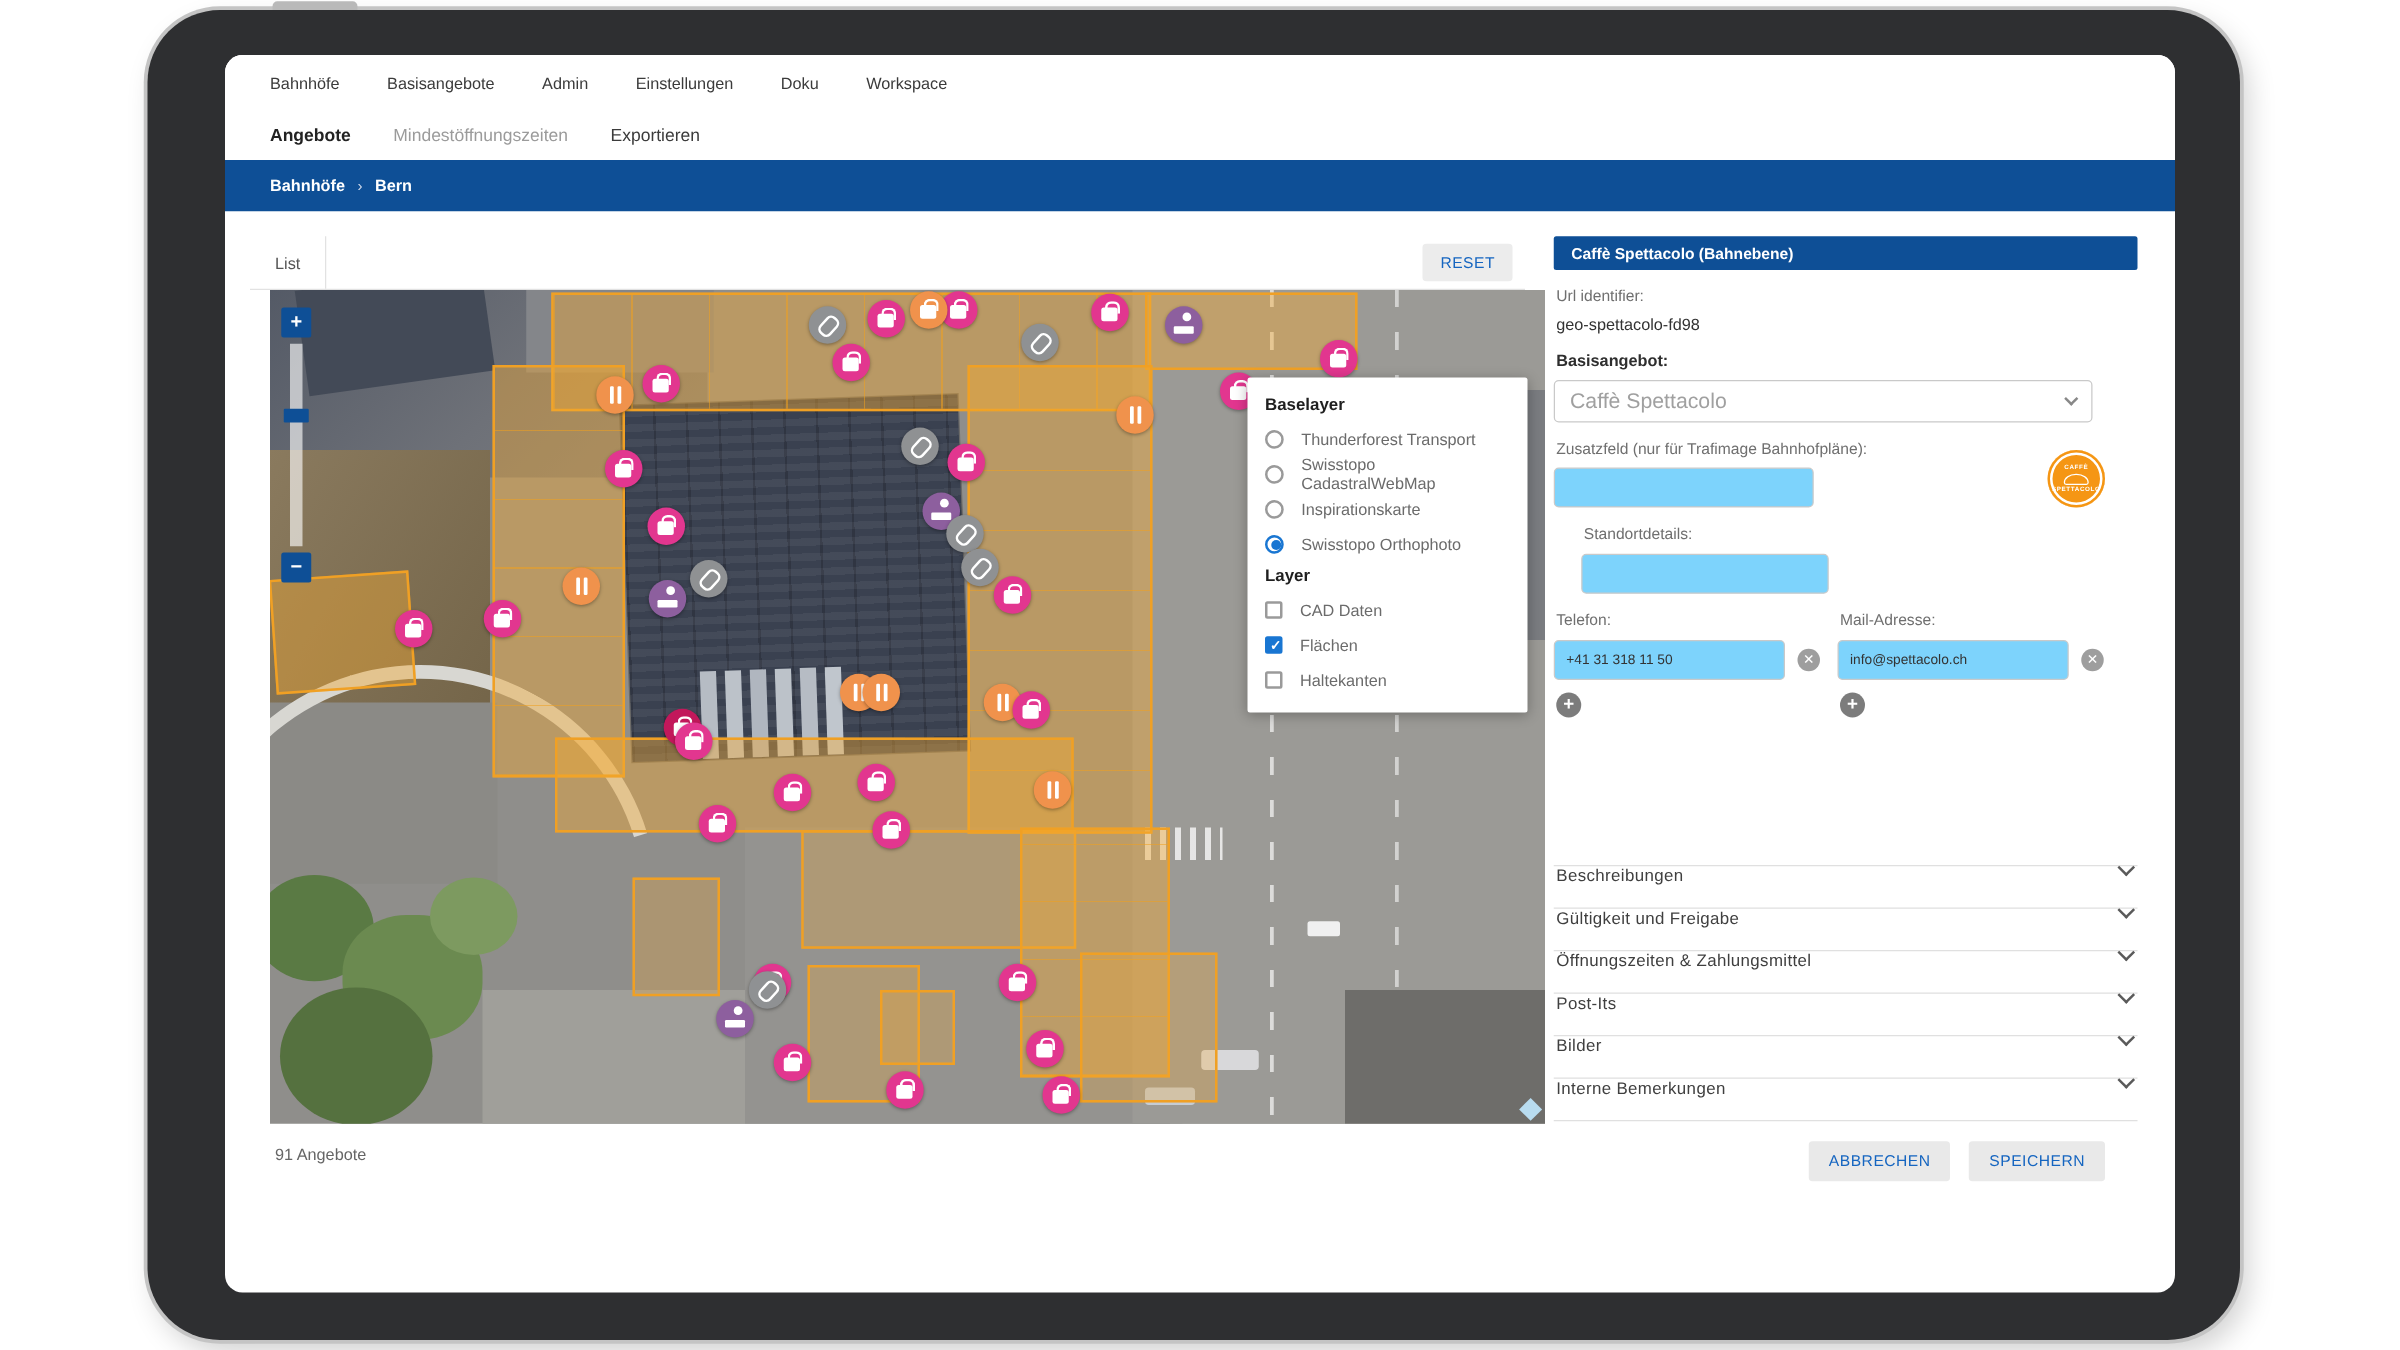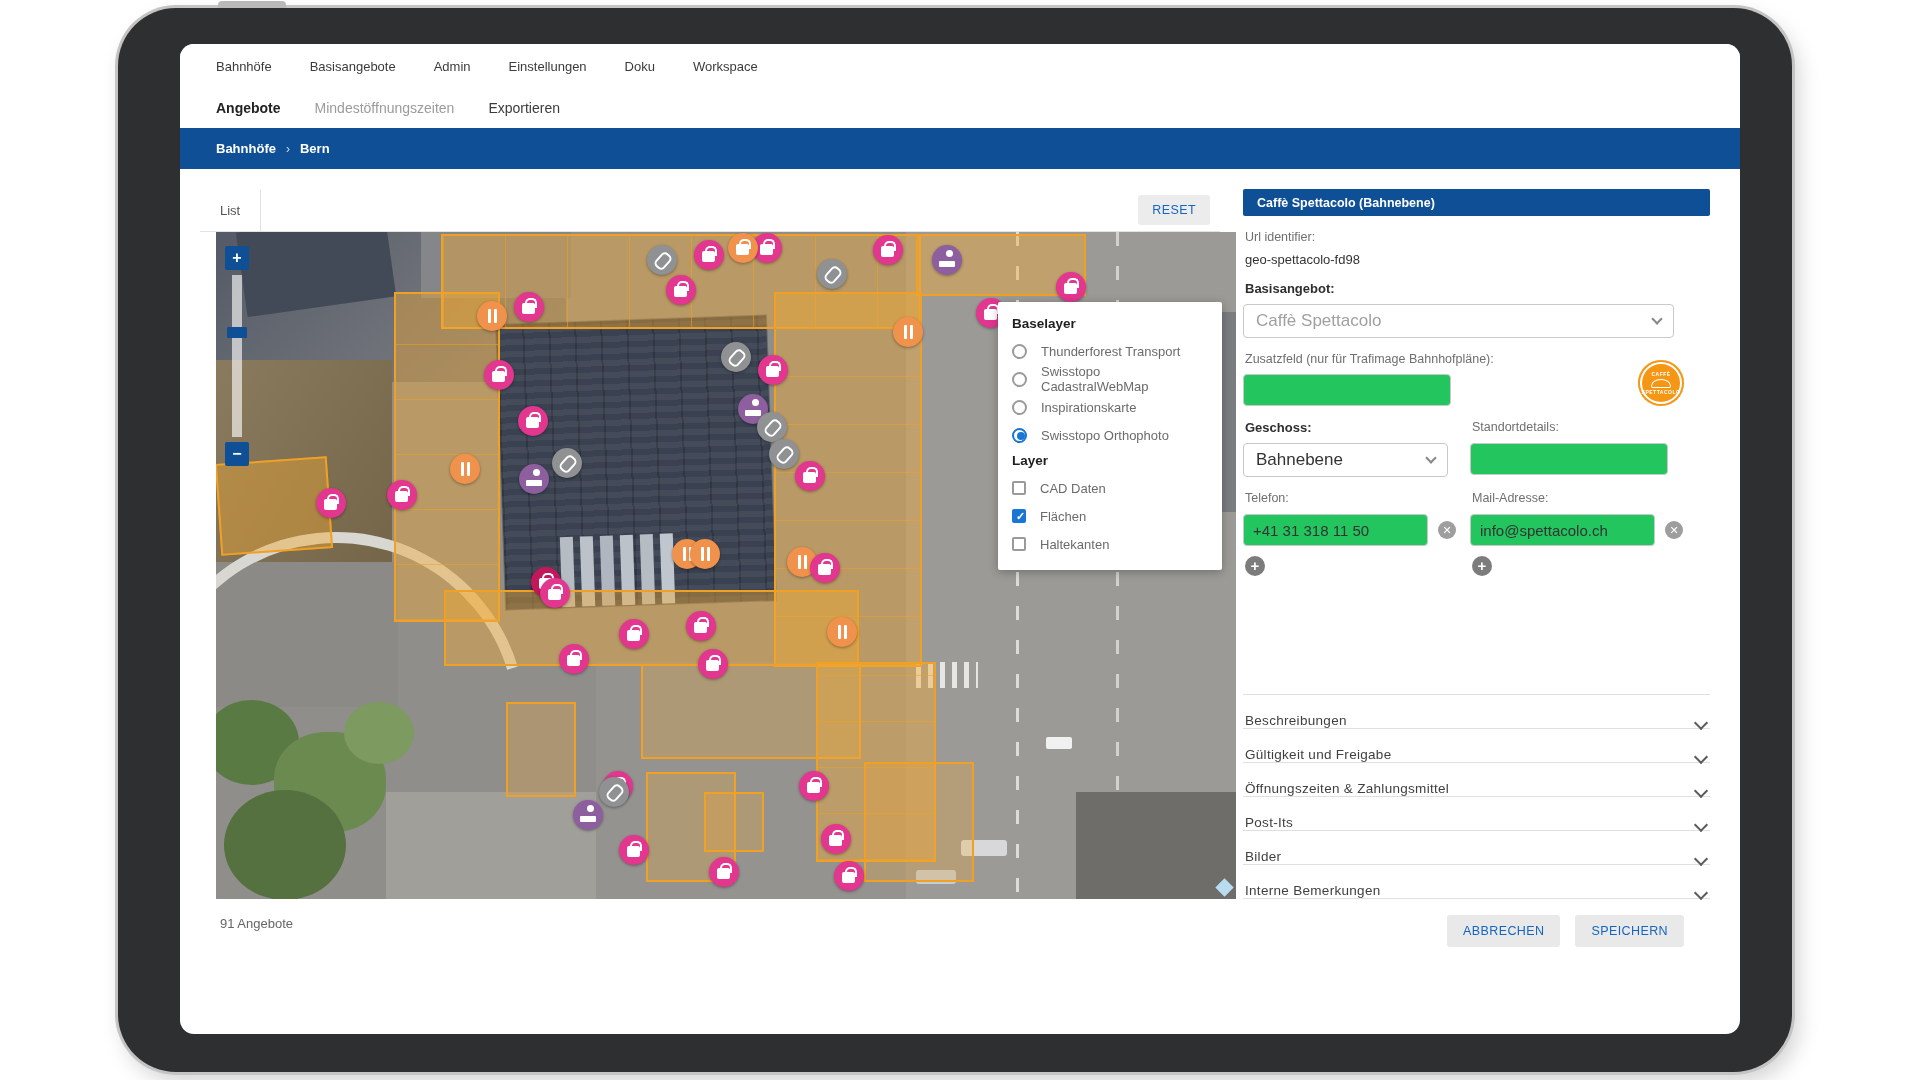--- a/index.html
+++ b/index.html
@@ -106,37 +106,37 @@
   .chev.up{transform:rotate(225deg);margin-top:4px;}
   .chev.sm{width:6px;height:6px;border-color:#888;}
   .flabel{font-size:12.5px;color:#6f6f6f;margin:14px 0 0 2px;}
   .flabel.bold{font-weight:bold;color:#2e2e2e;font-size:13px;}
   .fvalue{font-size:13px;color:#333;margin:8px 0 0 2px;}
   .selectbox{margin-top:8px;height:32px;border:1px solid #c9c9c9;border-radius:4px;display:flex;align-items:center;
     justify-content:space-between;padding:0 12px;cursor:pointer;background:#fff;}
   .selectbox .sv{font-size:17px;}
   .selectbox.disabled .sv{color:#a0a0a0;}
   .selectbox:not(.disabled) .sv{color:#333;}
-  .tinput{height:30px;border:1px solid #c9c9c9;border-radius:4px;padding:0 9px;font-size:15px;color:#333;
-    font-family:inherit;outline:none;background:#22c55e;}
+  .tinput{height:30px;border:1px solid #c9c9c9;border-radius:4px;padding:0 9px;font-size:11px;color:#333;
+    font-family:inherit;outline:none;background:#7dd3fc;}
   .fieldrow{display:flex;margin-top:0;}
   .col{display:flex;flex-direction:column;}
   .inline{display:flex;align-items:center;gap:10px;}
   .clear-btn{width:18px;height:18px;border-radius:50%;background:#9e9e9e;color:#fff;text-align:center;
     font-size:11px;line-height:18px;cursor:pointer;flex:0 0 auto;}
   .clear-btn::before{content:'✕';}
   .add-btn{width:20px;height:20px;border-radius:50%;background:#7c7c7c;color:#fff;text-align:center;
     font-size:15px;line-height:19px;font-weight:bold;cursor:pointer;margin:10px 0 0 2px;}
   .add-btn::before{content:'+';}
   .logo-badge{width:46px;height:46px;border-radius:50%;background:#f59614;box-shadow:inset 0 0 0 2px #f59614, inset 0 0 0 4px #fff;
     display:flex;flex-direction:column;align-items:center;justify-content:center;overflow:hidden;}
   .logo-badge .arc{font-size:5px;color:#fff;font-weight:bold;letter-spacing:.5px;line-height:5px;text-align:center;}
   .logo-badge .sketch{width:18px;height:7px;border:1.5px solid #fff;border-radius:50% 50% 2px 2px / 80% 80% 2px 2px;margin:2px 0;}
   .accordions{margin-top:118px;}
-  .acc{height:33px;border-top:1px solid #e0e0e0;display:flex;align-items:flex-end;justify-content:space-between;
+  .acc{height:33px;border-top:1px solid #e0e0e0;display:flex;align-items:flex-start;justify-content:space-between;
     padding:0 4px 0 2px;cursor:pointer;}
   .acc:last-child{border-bottom:1px solid #e0e0e0;}
   .acc .t{font-size:13.5px;color:#3f3f3f;letter-spacing:.3px;}
   .panel-actions{display:flex;justify-content:flex-end;gap:15px;padding:16px 26px 0 0;}
   .pbtn{background:#e9e9e9;border:none;color:var(--accent-blue,#1565c0);font-size:12.5px;letter-spacing:.4px;
     padding:9px 16px;border-radius:3px;cursor:pointer;font-family:inherit;}
 </style>
 </head>
 <body>
 
@@ -335,27 +335,20 @@
       <div class="fieldrow" style="align-items:flex-start;">
         <input class="tinput" style="width: 188px; margin-top: 8px;" value="">
         <div style="margin-left:auto;margin-right:26px;margin-top:-6px;" class="logo-badge">
           <span class="arc">CAFFÈ</span>
           <span class="sketch"></span>
           <span class="arc">SPETTACOLO</span>
         </div>
       </div>
 
       <div class="fieldrow">
-        <div class="col" style="width:205px;">
-          <div class="flabel bold">Geschoss:</div>
-          <div class="selectbox">
-            <span class="sv">Bahnebene</span>
-            <span class="chev down sm"></span>
-          </div>
-        </div>
         <div class="col" style="width:196px;margin-left:22px;">
           <div class="flabel">Standortdetails:</div>
           <input class="tinput" style="margin-top: 9px; width: 178px;" value="">
         </div>
       </div>
 
       <div class="fieldrow">
         <div class="col" style="width:227px;">
           <div class="flabel">Telefon:</div>
           <div class="inline" style="margin-top:9px;">

